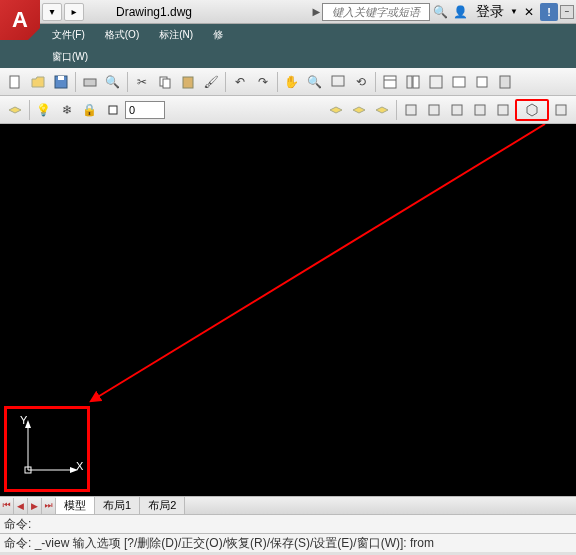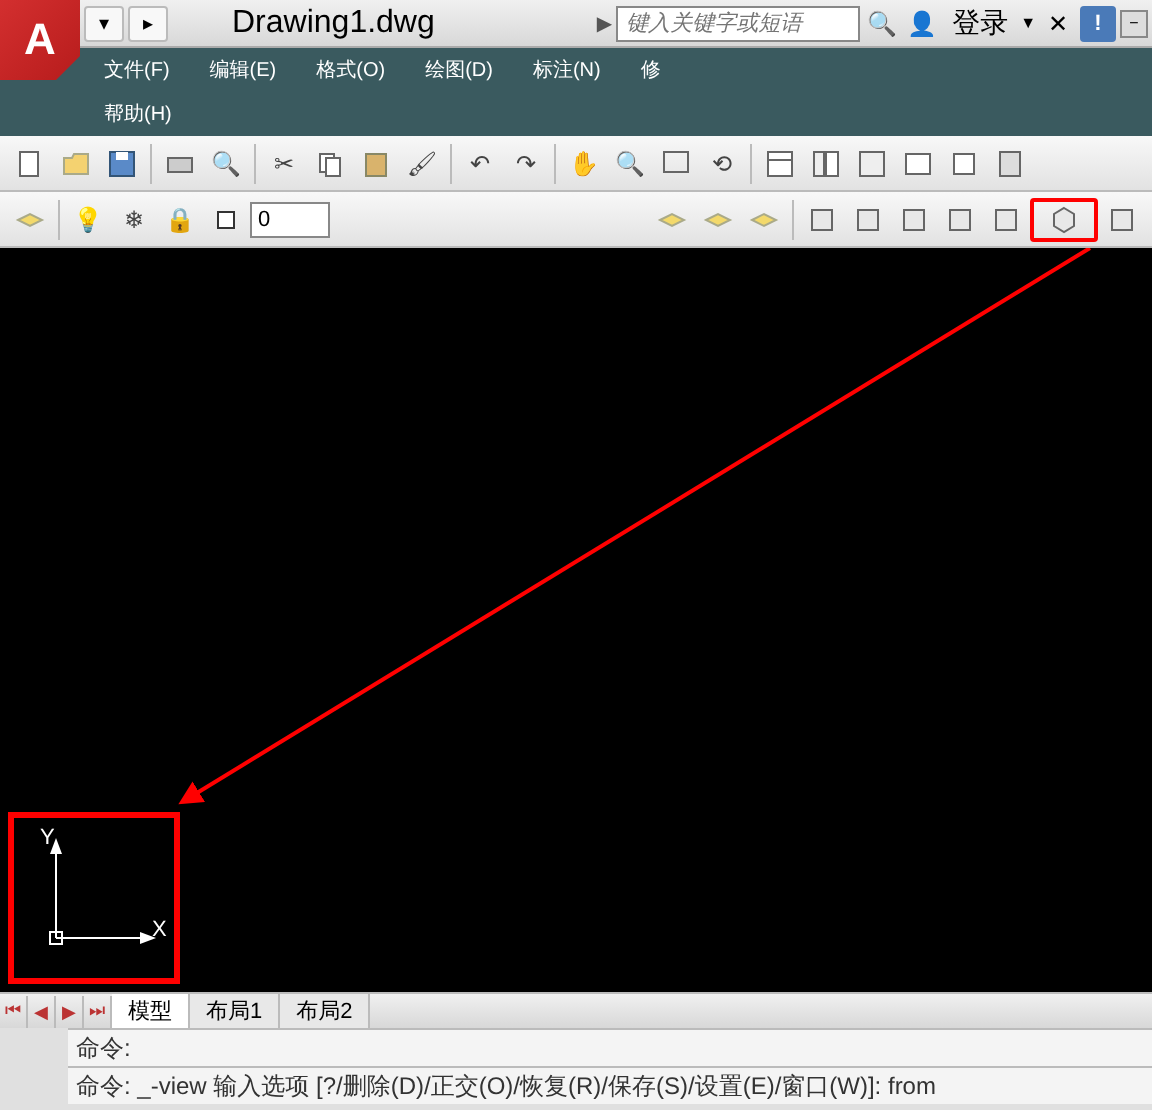--- a/index.html
+++ b/index.html
@@ -3,23 +3,23 @@
 <meta charset="utf-8">
 <style>
 * { box-sizing: border-box; margin: 0; padding: 0; font-family: "Microsoft YaHei", sans-serif; }
 body { width: 576px; height: 555px; overflow: hidden; background: #e0e0e0; position: relative; }
 
 
 .titlebar { height: 24px; background: linear-gradient(#f0f0f0,#d8d8d8); display: flex; align-items: center; gap: 2px; font-size: 11px; border-bottom: 1px solid #aaa; }
 .app-icon { width: 40px; height: 40px; position: absolute; top: 0; left: 0; z-index: 10; background: linear-gradient(135deg,#d32f2f 0%,#b71c1c 100%); clip-path: polygon(0 0,100% 0,100% 70%,70% 100%,0 100%); display: flex; align-items: center; justify-content: center; color: #fff; font-size: 22px; font-weight: bold; }
 .titlebar-left { margin-left: 42px; display: flex; align-items: center; gap: 2px; }
 .qat-btn { width: 20px; height: 18px; background: #f8f8f8; border: 1px solid #bbb; border-radius: 2px; display: flex; align-items: center; justify-content: center; font-size: 10px; }
-.doc-title { margin-left: 30px; font-size: 16px; }
+.doc-title { margin-left: 30px; font-size: 12px; }
 .titlebar-right { margin-left: auto; display: flex; align-items: center; gap: 2px; padding-right: 2px; }
-.search-input { width: 122px; height: 18px; background: #fff; border: 1px solid #888; font-size: 11px; padding: 0 4px; color: #888; font-style: italic; }
+.search-input { width: 108px; height: 18px; background: #fff; border: 1px solid #888; font-size: 11px; padding: 0 4px; color: #888; font-style: italic; text-align: center; }
 .tb-icon { width: 18px; height: 18px; display: flex; align-items: center; justify-content: center; font-size: 12px; }
 .login-txt { font-size: 14px; padding: 0 4px; }
 .help-btn { width: 18px; height: 18px; background: #4a7ab8; color: #fff; border-radius: 2px; display: flex; align-items: center; justify-content: center; font-size: 11px; font-weight: bold; }
 .win-ctrl { display: flex; gap: 2px; }
 .win-btn { width: 14px; height: 14px; border: 1px solid #888; background: #ddd; font-size: 8px; display: flex; align-items: center; justify-content: center; }
 
 
 .menubar { background: #3a5a5f; display: flex; flex-wrap: wrap; padding-left: 42px; }
 .menu-item { color: #fff; font-size: 10px; padding: 4px 10px; cursor: default; }
 
@@ -40,21 +40,21 @@
 .arrow-line { position: absolute; pointer-events:none; }
 
 
 .layout-tabs { height: 18px; background: linear-gradient(#f0f0f0,#d8d8d8); display: flex; align-items: center; font-size: 11px; border-top: 1px solid #bbb; }
 .lt-nav { display: flex; gap: 0; }
 .lt-n { width: 14px; height: 16px; border-right: 1px solid #bbb; display: flex; align-items: center; justify-content: center; font-size: 9px; color:#b33; }
 .lt-tab { padding: 1px 8px; border-right: 1px solid #bbb; background: #fff; }
 .lt-tab.inactive { background: #e8e8e8; }
 
 
-.cmdbar { background: #f4f4f4; border-top: 1px solid #bbb; font-size: 12px; font-family: SimSun, monospace; padding: 1px 4px; color: #333; margin-left: 34px; }
+.cmdbar { background: #f4f4f4; border-top: 1px solid #bbb; font-size: 12px; font-family: SimSun, monospace; padding: 1px 4px; color: #333; }
 .cmd-line { white-space: nowrap; overflow: hidden; line-height: 16px; }
 .watermark { color: #b88; }
 </style>
 </head>
 <body>
 
 <div class="app-icon">A</div>
 <div class="titlebar">
   <div class="titlebar-left">
     <div class="qat-btn">▾</div>
@@ -71,27 +71,25 @@
     <div class="tb-icon">✕</div>
     <div class="help-btn">!</div>
     <div class="win-ctrl">
       <div class="win-btn">−</div>
     </div>
   </div>
 </div>
 
 <div class="menubar">
   <div class="menu-item">文件(F)</div>
-  <div class="menu-item">编辑(E)</div>
   <div class="menu-item">格式(O)</div>
-  <div class="menu-item">绘图(D)</div>
   <div class="menu-item">标注(N)</div>
   <div class="menu-item">修</div>
   <div style="flex-basis:100%;height:0"></div>
-  <div class="menu-item">帮助(H)</div>
+  <div class="menu-item">窗口(W)</div>
 </div>
 
 <div class="toolbar">
   <div class="tool-btn">
       <svg viewBox="0 0 16 16">
         <rect x="3" y="2" width="9" height="12" fill="#fff" stroke="#666"></rect>
       </svg>
     </div>
   <div class="tool-btn">
       <svg viewBox="0 0 16 16">

